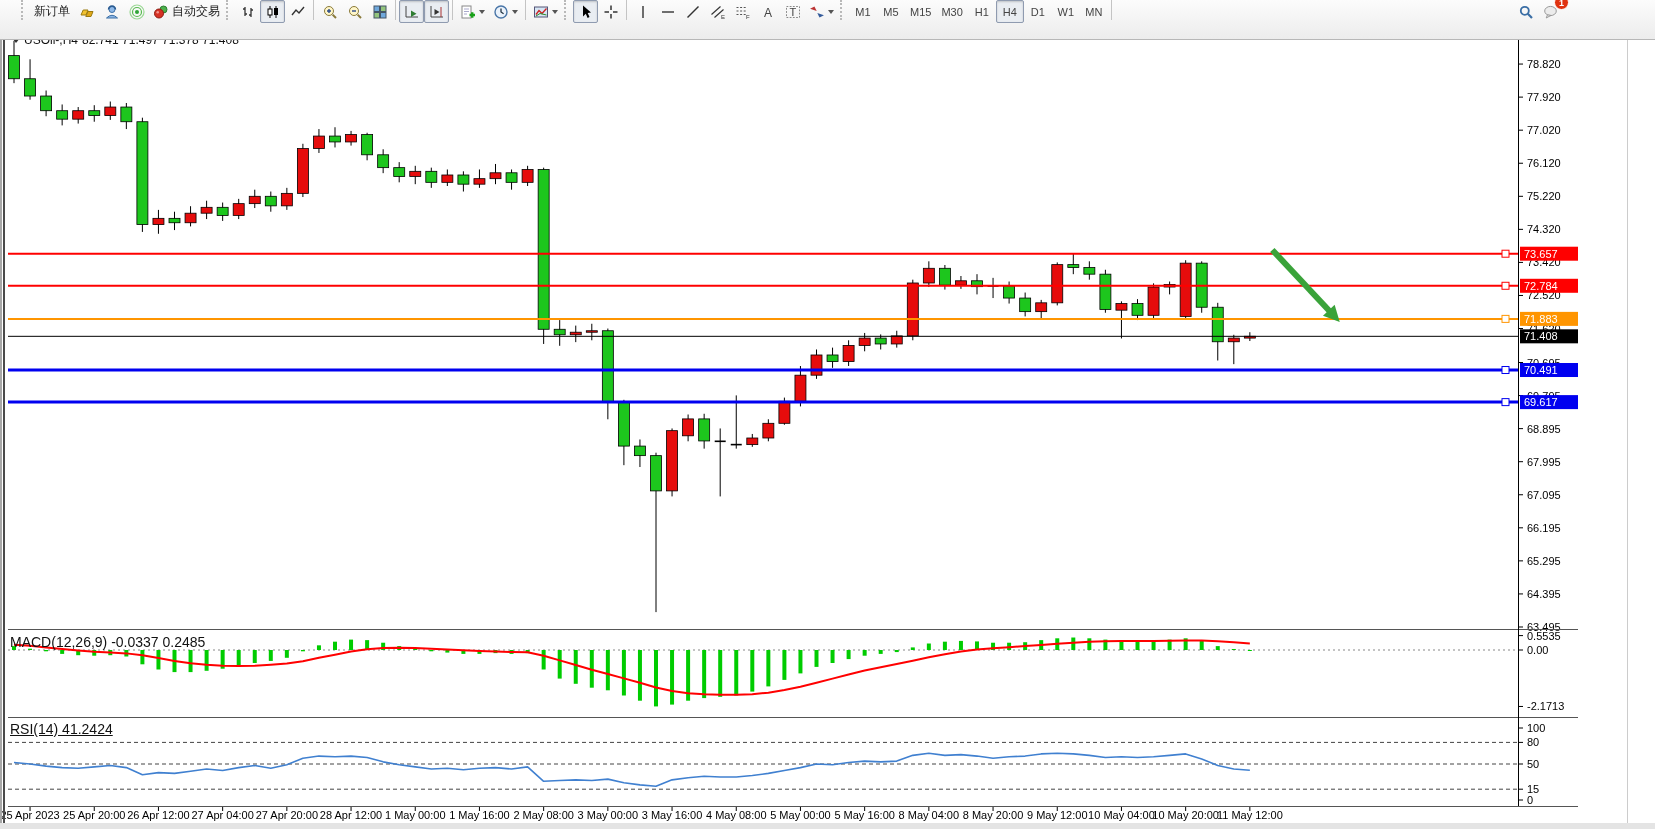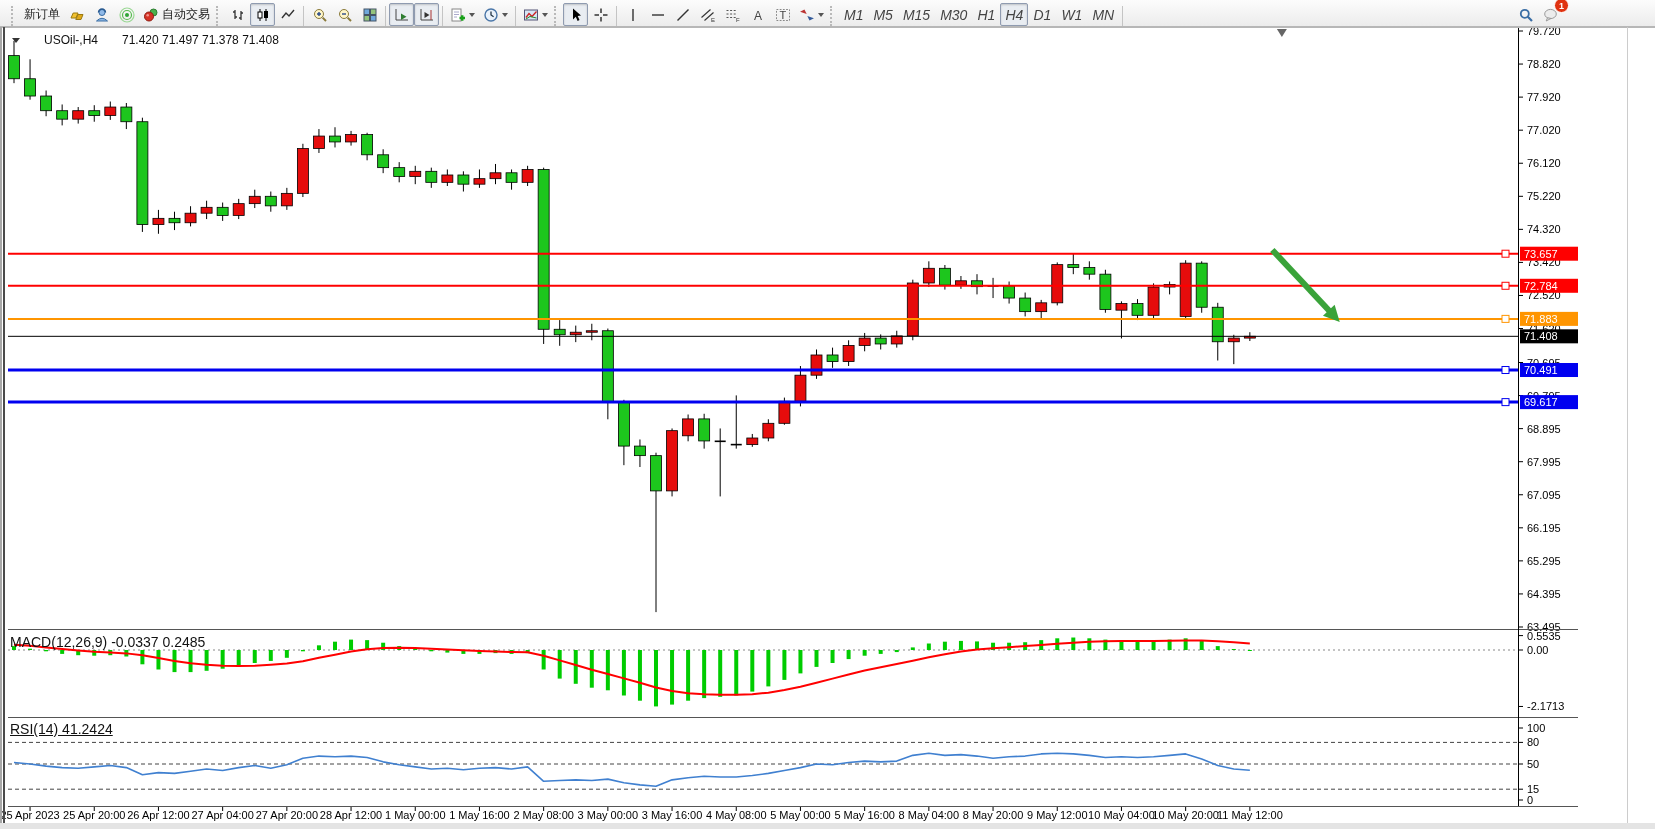--- a/index.html
+++ b/index.html
@@ -1,38 +1,38 @@
 <!DOCTYPE html>
 <html><head>
 <meta charset="utf-8">
 <style>
   html,body{margin:0;padding:0;width:1655px;height:829px;overflow:hidden;
     font-family:"Liberation Sans",sans-serif;background:#fff;}
   #stage{position:relative;width:1655px;height:829px;}
   
-  #toolbar{position:absolute;left:0;top:0;width:1655px;height:27px;
+  #toolbar{position:absolute;left:0;top:0;width:1655px;height:40px;
     background:linear-gradient(#fcfcfc,#ececec);border-bottom:1px solid #b7b7b7;
-    display:flex;align-items:flex-end;padding-left:9px;box-sizing:border-box;z-index:5;}
+    display:flex;align-items:flex-start;padding-left:19px;box-sizing:border-box;z-index:5;}
   .tb{height:23px;min-width:25px;display:flex;align-items:center;justify-content:center;
     background:transparent;border:1px solid transparent;border-radius:2px;padding:0 3px;
     font-family:"Liberation Sans",sans-serif;font-size:12px;color:#222;cursor:default;}
   .tb.pressed{border:1px solid #8f9bb0;background:#e9edf2;box-shadow:inset 0 1px 2px rgba(0,0,0,.18);}
-  .tb.tf{min-width:28px;font-size:14px;color:#444;padding:0 4px;font-style:italic;}
+  .tb.tf{min-width:28px;font-size:11px;color:#444;padding:0 4px;}
   .sep{width:1px;height:20px;background:#c4c4c4;margin:0 3px;}
   .grip{width:5px;height:20px;margin:0 2px;border-left:2px dotted #b9b9b9;}
   .ic{width:16px;height:16px;display:block;}
   .caret{width:0;height:0;border-left:3px solid transparent;border-right:3px solid transparent;
     border-top:4px solid #555;margin-left:3px;}
   .spacer{flex:1;}
   .badgewrap{position:relative;}
   .badge{position:absolute;top:-6px;right:-7px;width:13px;height:13px;border-radius:50%;
     background:#e03210;color:#fff;font-size:9px;font-weight:bold;display:flex;
     align-items:center;justify-content:center;border:1px solid #fff;}
   
-  #title{position:absolute;left:12px;top:33px;display:flex;align-items:center;gap:24px;
+  #title{position:absolute;left:12px;top:33px;display:flex;align-items:center;gap:4px;
     font-size:12px;color:#111;z-index:3;}
   #title .tri{width:0;height:0;border-left:4px solid transparent;border-right:4px solid transparent;
     border-top:5px solid #333;}
   .indlabel{position:absolute;font-size:14px;color:#111;z-index:3;}
   #macdlabel{left:10px;top:634px;}
   #rsilabel{left:10px;top:721px;text-decoration:underline;}
   #chartsvg{position:absolute;left:0;top:0;z-index:1;}
   #leftedge1{position:absolute;left:0;top:27px;width:2px;height:797px;background:#a8a8a8;z-index:2;}
   #leftedge2{position:absolute;left:3px;top:27px;width:2px;height:797px;background:#4a4a4a;z-index:2;}
   #rightedge{position:absolute;left:1627px;top:27px;width:1px;height:797px;background:#cccccc;z-index:2;}
@@ -623,21 +623,21 @@
         <ellipse cx="7.5" cy="7" rx="5.8" ry="4.6" fill="#ececec" stroke="#9a9a9a"></ellipse>
         <path d="M4.5 10.8 L3.2 14 L8 11.4 Z" fill="#ececec" stroke="#9a9a9a"></path>
       </svg>
       <span class="badge">1</span>
     </button>
   </div>
 
   <div id="title">
     <span class="tri"></span>
     <span>USOil-,H4</span>
-    <span>71.420 71.497 71.378 71.408</span>
+    <span>82.741 71.497 71.378 71.408</span>
   </div>
 
   <div id="macdlabel" class="indlabel">MACD(12,26,9) -0.0337 0.2485</div>
   <div id="rsilabel" class="indlabel">RSI(14) 41.2424</div>
 
   <div id="leftedge1"></div>
   <div id="leftedge2"></div>
   <div id="rightedge"></div>
   <div id="bottomstrip"></div>
 </div>

